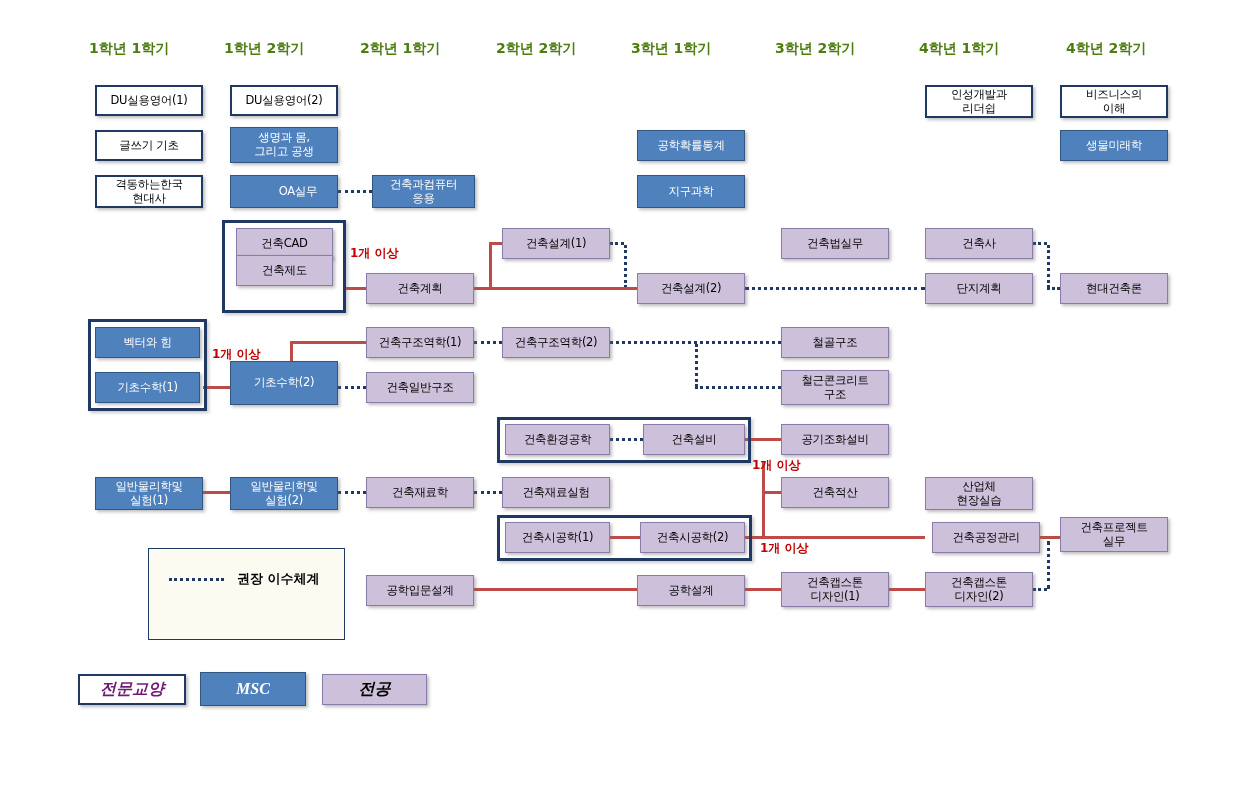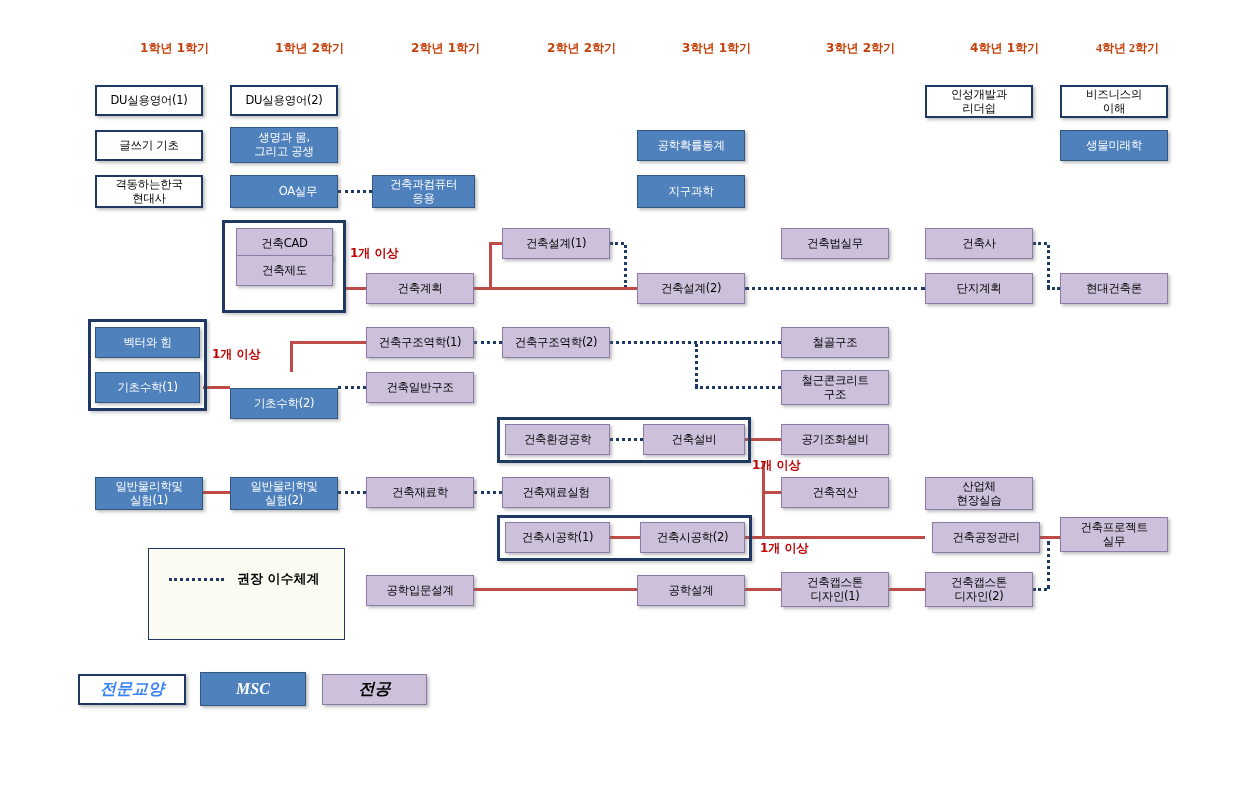--- a/index.html
+++ b/index.html
@@ -1,21 +1,21 @@
 <!DOCTYPE html>
 <html><head>
 <meta charset="utf-8">
 <style>
   html,body{margin:0;padding:0;background:#fff;}
   #canvas{
     position:relative;width:1247px;height:793px;background:#ffffff;
     font-family:"DejaVu Sans","Liberation Sans",sans-serif;overflow:hidden;
   }
   .col-header{
-    position:absolute;text-align:right;font-size:12px;font-weight:bold;color:#c2410c;
+    position:absolute;text-align:left;font-size:14px;font-weight:bold;color:#4d7c0f;
   }
   .course{
     position:absolute;display:flex;align-items:center;justify-content:center;
     text-align:center;font-size:11.5px;line-height:1.18;letter-spacing:-0.3px;
     box-sizing:border-box;white-space:pre-line;z-index:3;
     box-shadow:2px 2px 3px rgba(110,110,110,0.45);overflow:hidden;
   }
   .course.ge{background:#ffffff;border:2px solid #1F3864;color:#000;}
   .course.msc{background:#4F81BD;border:1px solid #32567F;color:#fff;}
   .course.major{background:#CCC0DA;border:1px solid #8A7BA8;color:#000;}
@@ -42,21 +42,21 @@
   .dotted-sample{height:0;border-top:3px dotted #1F3864;}
   .solid-sample{height:3px;background:#BE4B48;}
   .legend-label{font-size:13px;font-weight:bold;color:#000;}
   .legend-label.red{color:#BE4B48;}
   .cat-box{
     position:absolute;display:flex;align-items:center;justify-content:center;
     font-family:"Liberation Serif","DejaVu Serif",serif;font-style:italic;
     font-weight:bold;font-size:16px;box-sizing:border-box;z-index:3;
     box-shadow:2px 2px 3px rgba(110,110,110,0.45);
   }
-  .cat-ge{left:78px;top:674px;width:108px;height:31px;background:#fff;border:2px solid #1F3864;color:#3b82f6;}
+  .cat-ge{left:78px;top:674px;width:108px;height:31px;background:#fff;border:2px solid #1F3864;color:#701a75;}
   .cat-msc{left:200px;top:672px;width:106px;height:34px;background:#4F81BD;border:1px solid #32567F;color:#fff;}
   .cat-major{left:322px;top:674px;width:105px;height:31px;background:#CCC0DA;border:1px solid #8A7BA8;color:#000;}
 </style>
 </head>
 <body>
 
 <div id="canvas">
 
   <div class="legend-box">
     <div class="legend-row">
@@ -69,21 +69,21 @@
   <div class="cat-box cat-msc">MSC</div>
   <div class="cat-box cat-major">전공</div>
 
 <div class="col-header" style="left: 89px; top: 40px; width: 120px;">1학년 1학기</div>
     <div class="col-header" style="left: 224px; top: 40px; width: 120px;">1학년 2학기</div>
     <div class="col-header" style="left: 360px; top: 40px; width: 120px;">2학년 1학기</div>
     <div class="col-header" style="left: 496px; top: 40px; width: 120px;">2학년 2학기</div>
     <div class="col-header" style="left: 631px; top: 40px; width: 120px;">3학년 1학기</div>
     <div class="col-header" style="left: 775px; top: 40px; width: 120px;">3학년 2학기</div>
     <div class="col-header" style="left: 919px; top: 40px; width: 120px;">4학년 1학기</div>
-    <div class="col-header" style="left: 1039px; top: 40px; width: 120px; font-family: Liberation Serif, serif;">4학년 2학기</div>
+    <div class="col-header" style="left: 1066px; top: 40px; width: 120px;">4학년 2학기</div>
     <div class="group-box" style="left: 222px; top: 220px; width: 124px; height: 93px;"></div>
     <div class="group-box" style="left: 88px; top: 319px; width: 119px; height: 92px;"></div>
     <div class="group-box" style="left: 497px; top: 417px; width: 254px; height: 46px;"></div>
     <div class="group-box" style="left: 497px; top: 515px; width: 255px; height: 46px;"></div>
     <div class="line dotted h" style="left: 338px; top: 189.5px; width: 34px;"></div>
     <div class="line dotted h" style="left: 610px; top: 241.5px; width: 14px;"></div>
     <div class="line dotted v" style="left: 624px; top: 245px; height: 43px;"></div>
     <div class="line dotted h" style="left: 745px; top: 286.5px; width: 180px;"></div>
     <div class="line dotted h" style="left: 1033px; top: 241.5px; width: 14px;"></div>
     <div class="line dotted v" style="left: 1047px; top: 245px; height: 43px;"></div>
@@ -136,21 +136,21 @@
     <div class="course major" style="left: 236px; top: 255px; width: 97px; height: 31px;">건축제도</div>
     <div class="course major" style="left: 366px; top: 273px; width: 108px; height: 31px;">건축계획</div>
     <div class="course major" style="left: 502px; top: 228px; width: 108px; height: 31px;">건축설계(1)</div>
     <div class="course major" style="left: 637px; top: 273px; width: 108px; height: 31px;">건축설계(2)</div>
     <div class="course major" style="left: 781px; top: 228px; width: 108px; height: 31px;">건축법실무</div>
     <div class="course major" style="left: 925px; top: 228px; width: 108px; height: 31px;">건축사</div>
     <div class="course major" style="left: 925px; top: 273px; width: 108px; height: 31px;">단지계획</div>
     <div class="course major" style="left: 1060px; top: 273px; width: 108px; height: 31px;">현대건축론</div>
     <div class="course msc" style="left: 95px; top: 327px; width: 105px; height: 31px;">벡터와 힘</div>
     <div class="course msc" style="left: 95px; top: 372px; width: 105px; height: 31px;">기초수학(1)</div>
-    <div class="course msc" style="left: 230px; top: 388px; width: 108px; height: 31px;">기초수학(2)</div>
+    <div class="course msc" style="left: 230px; top: 361px; width: 108px; height: 44px;">기초수학(2)</div>
     <div class="course major" style="left: 366px; top: 327px; width: 108px; height: 31px;">건축구조역학(1)</div>
     <div class="course major" style="left: 502px; top: 327px; width: 108px; height: 31px;">건축구조역학(2)</div>
     <div class="course major" style="left: 366px; top: 372px; width: 108px; height: 31px;">건축일반구조</div>
     <div class="course major" style="left: 781px; top: 327px; width: 108px; height: 31px;">철골구조</div>
     <div class="course major" style="left: 781px; top: 370px; width: 108px; height: 35px;">철근콘크리트
 구조</div>
     <div class="course major" style="left: 505px; top: 424px; width: 105px; height: 31px;">건축환경공학</div>
     <div class="course major" style="left: 643px; top: 424px; width: 102px; height: 31px;">건축설비</div>
     <div class="course major" style="left: 781px; top: 424px; width: 108px; height: 31px;">공기조화설비</div>
     <div class="course msc" style="left: 95px; top: 477px; width: 108px; height: 33px;">일반물리학및

